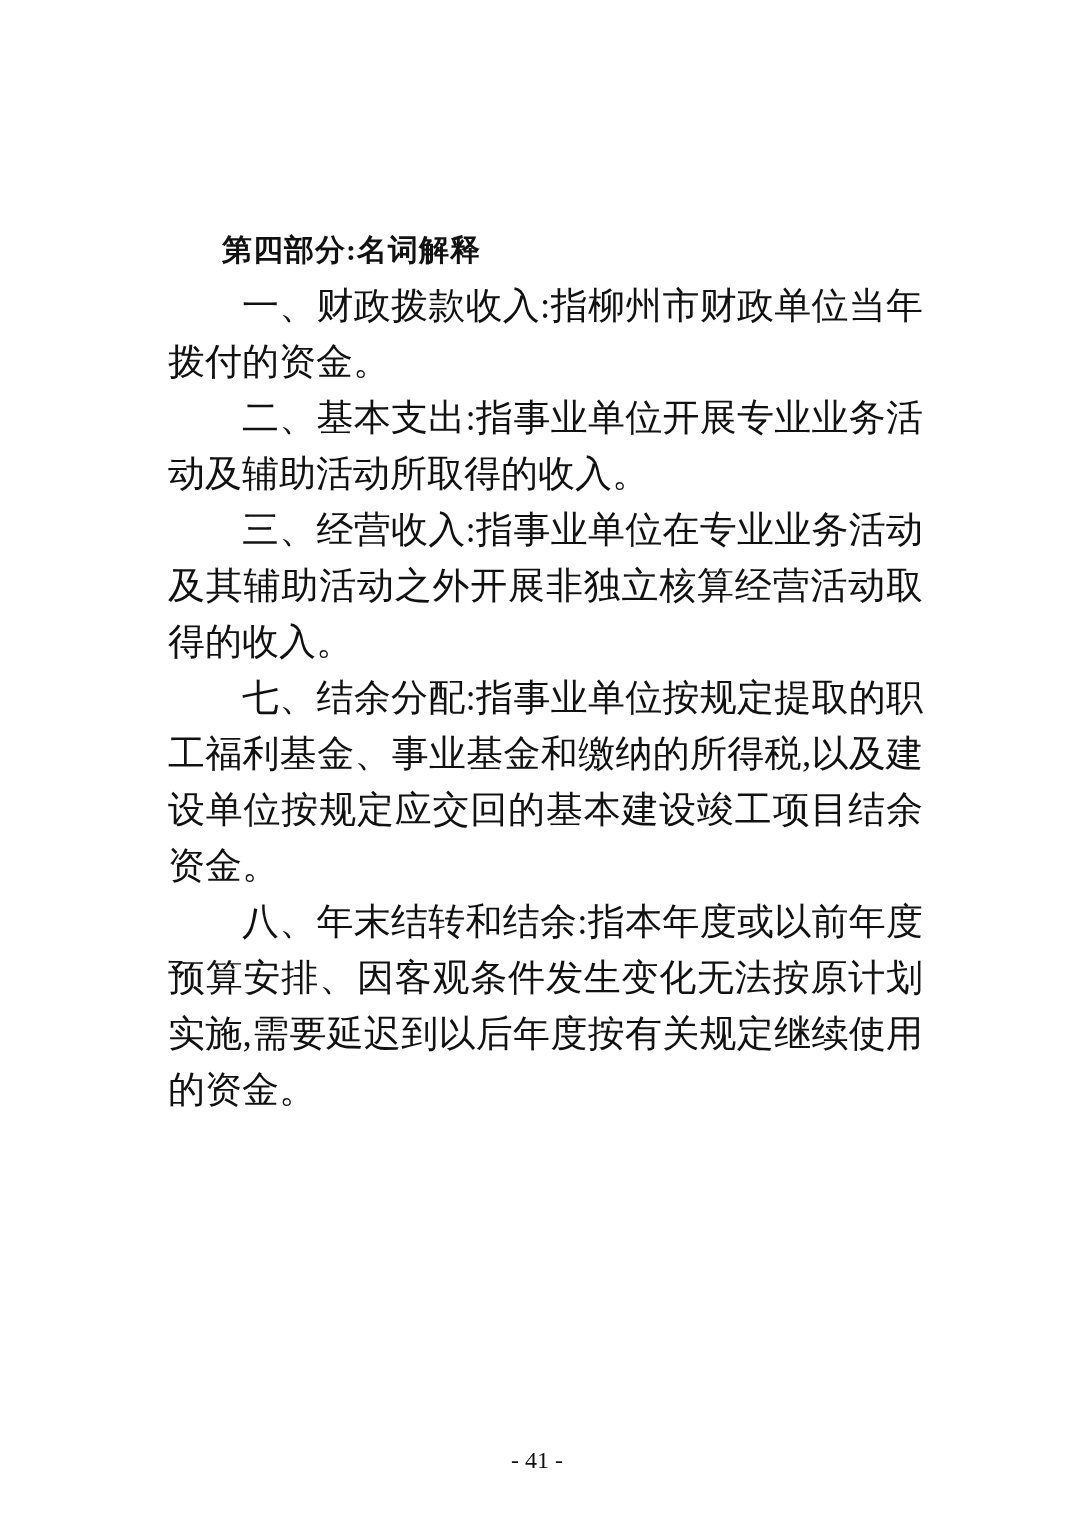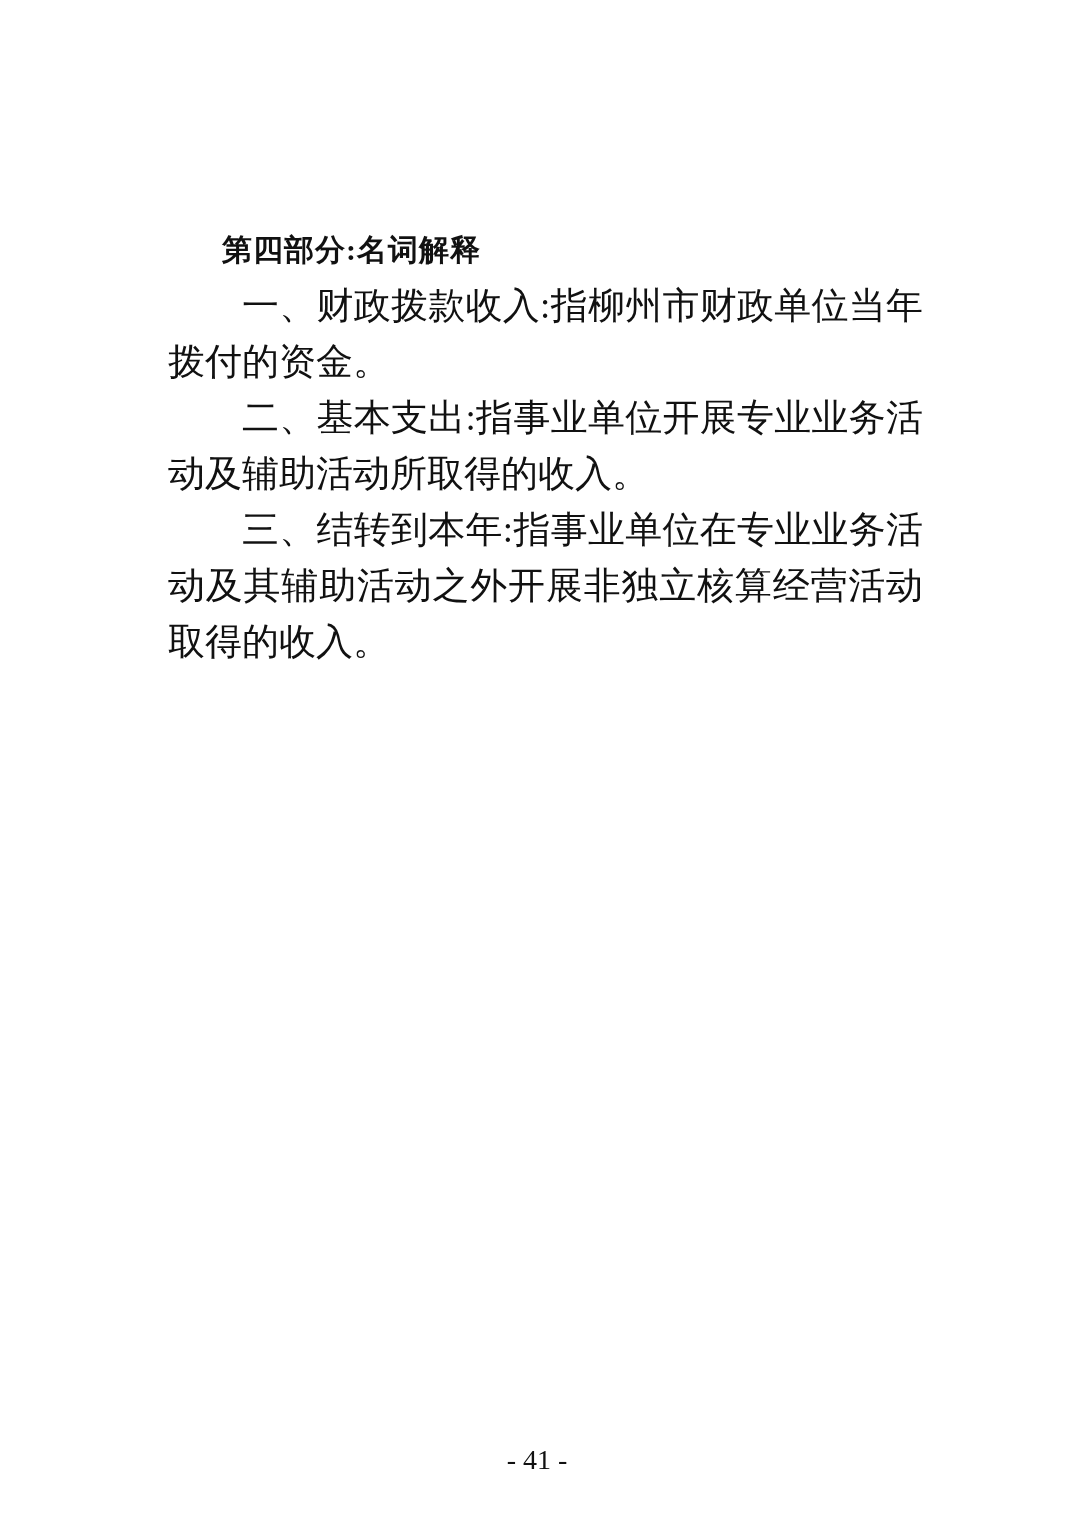--- a/index.html
+++ b/index.html
@@ -44,30 +44,32 @@
     text-indent: 2em;
     text-align: justify;
     margin: 0;
   }
   .footer {
     position: absolute;
     left: 0;
     top: 1404px;
     width: 1074px;
     text-align: center;
-    font-size: 28px;
+    font-size: 24px;
     line-height: 40px;
     color: #111111;
   }
 </style>
 </head>
 <body>
 
 <div class="page">
   <div class="content">
     <h1 class="doc-title">第四部分:名词解释</h1>
     <p class="para">一、财政拨款收入:指柳州市财政单位当年拨付的资金。</p>
     <p class="para">二、基本支出:指事业单位开展专业业务活动及辅助活动所取得的收入。</p>
-    <p class="para">三、结转到本年:指事业单位在专业业务活动及其辅助活动之外开展非独立核算经营活动取得的收入。</p>
+    <p class="para">三、经营收入:指事业单位在专业业务活动及其辅助活动之外开展非独立核算经营活动取得的收入。</p>
+    <p class="para">七、结余分配:指事业单位按规定提取的职工福利基金、事业基金和缴纳的所得税,以及建设单位按规定应交回的基本建设竣工项目结余资金。</p>
+    <p class="para">八、年末结转和结余:指本年度或以前年度预算安排、因客观条件发生变化无法按原计划实施,需要延迟到以后年度按有关规定继续使用的资金。</p>
   </div>
 
   <div class="footer">- 41 -</div>
 </div>
 
 </body></html>

